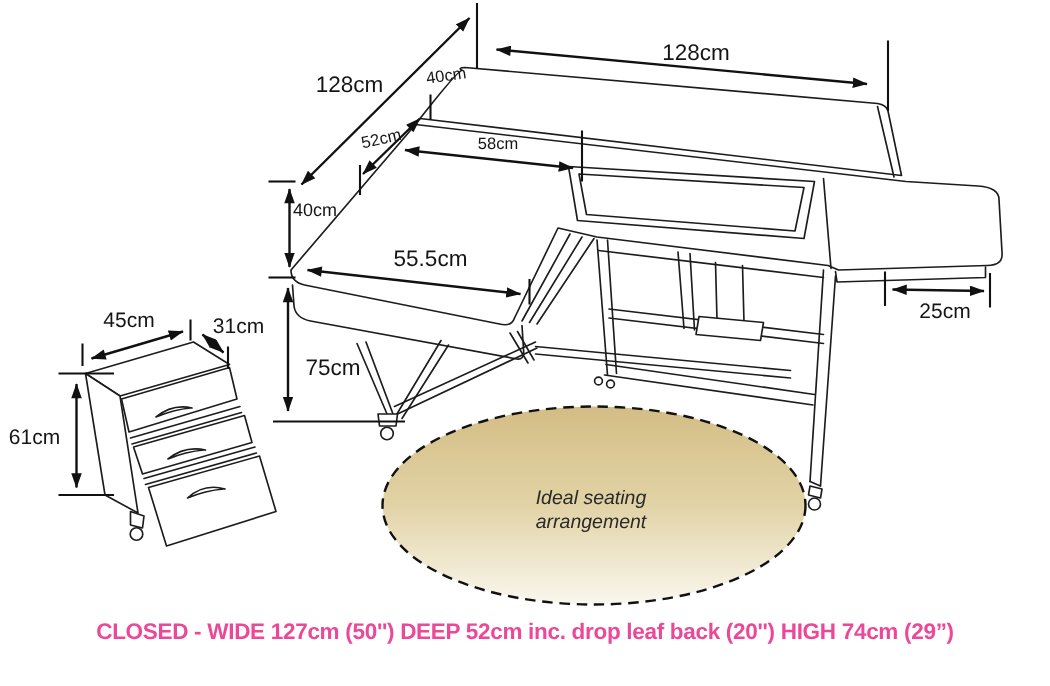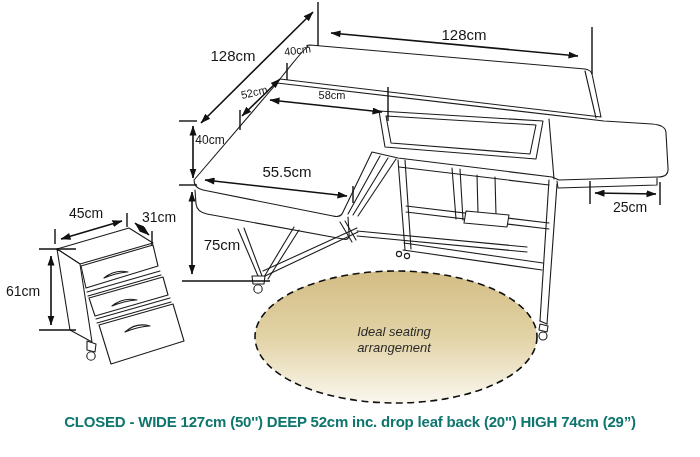--- a/index.html
+++ b/index.html
@@ -1,21 +1,21 @@
 <!DOCTYPE html>
 <html><head>
 <meta charset="utf-8">
 <style>
   html,body{margin:0;padding:0;background:#ffffff;}
   .stage{position:relative;width:700px;height:457px;background:#fff;overflow:hidden;
          font-family:"Liberation Sans", sans-serif;}
   .stage svg{position:absolute;left:0;top:0;}
   .caption{position:absolute;left:0;top:413px;width:700px;text-align:center;
            font-family:"Liberation Sans", sans-serif;font-weight:bold;
-           font-size:15px;letter-spacing:-0.2px;color:#0f766e;}
+           font-size:15px;letter-spacing:-0.2px;color:#ec4899;}
   text{font-family:"Liberation Sans", sans-serif;fill:#151515;}
   .dimtxt-lg{font-size:15px;}
   .dimtxt-md{font-size:14px;}
   .dimtxt-sm{font-size:11px;}
   .dimtxt-sm2{font-size:12px;}
   .seattxt{font-size:13px;font-style:italic;fill:#2a2a2a;}
   .ln{stroke:#1c1c1c;stroke-width:1.1;fill:none;stroke-linejoin:round;stroke-linecap:round;}
   .lnf{stroke:#1c1c1c;stroke-width:1.1;fill:#ffffff;stroke-linejoin:round;}
   .dim{stroke:#111111;stroke-width:1.6;fill:none;}
   .tick{stroke:#111111;stroke-width:1.4;fill:none;}

